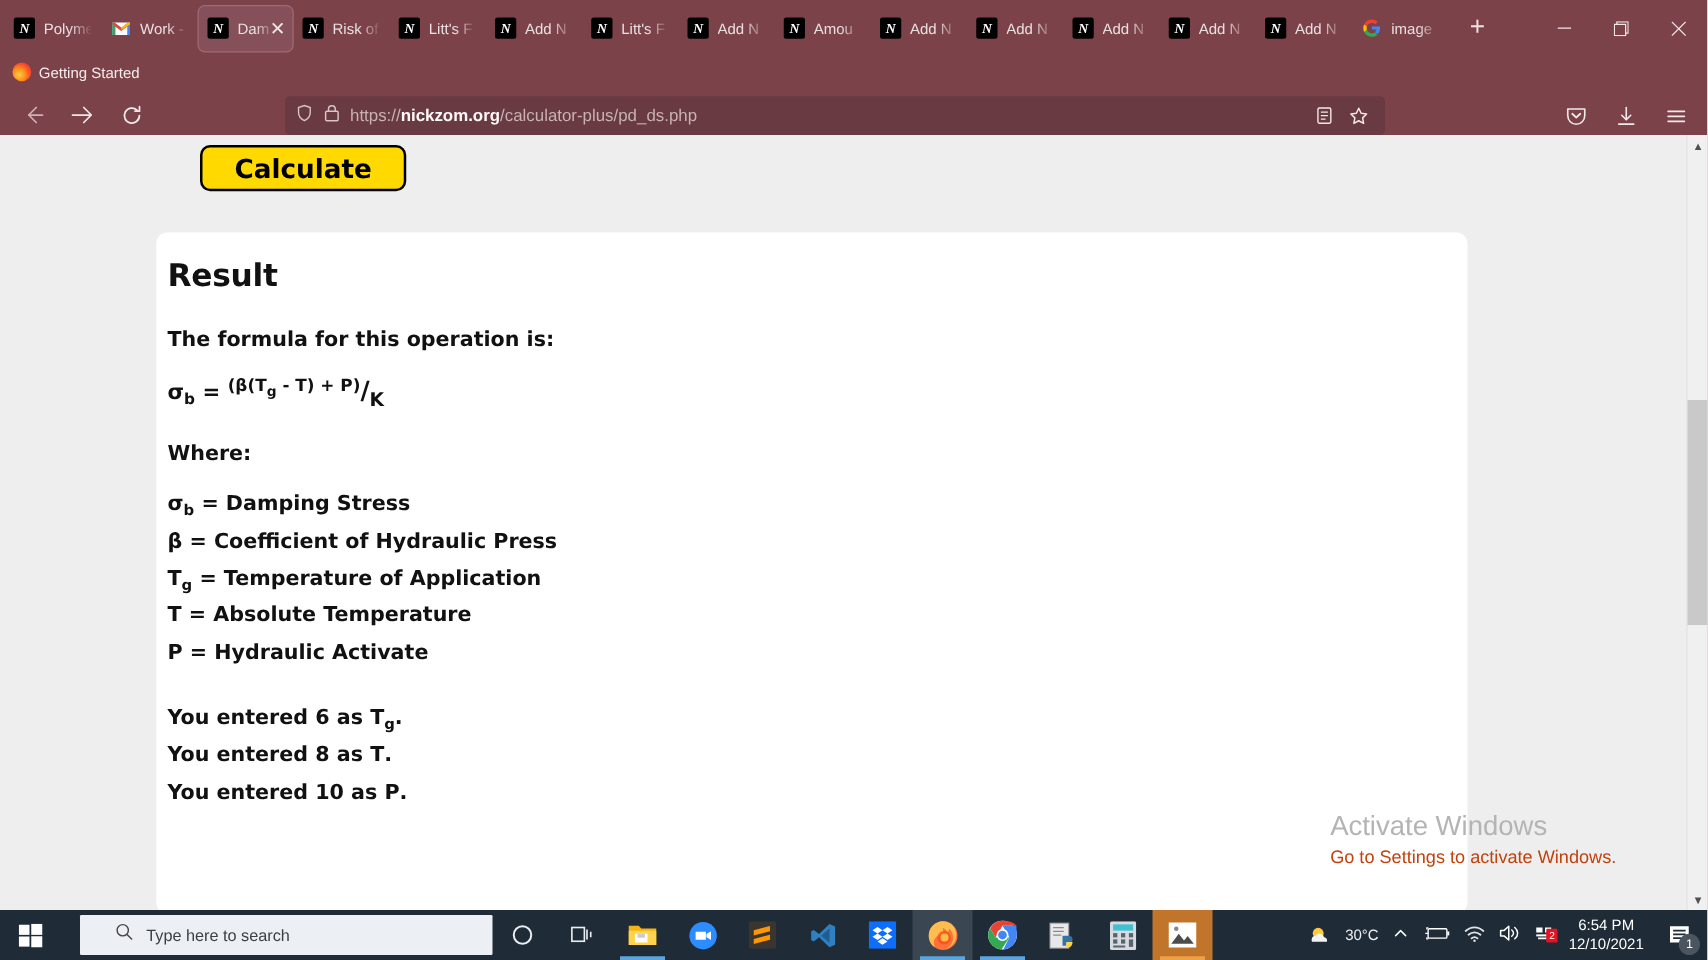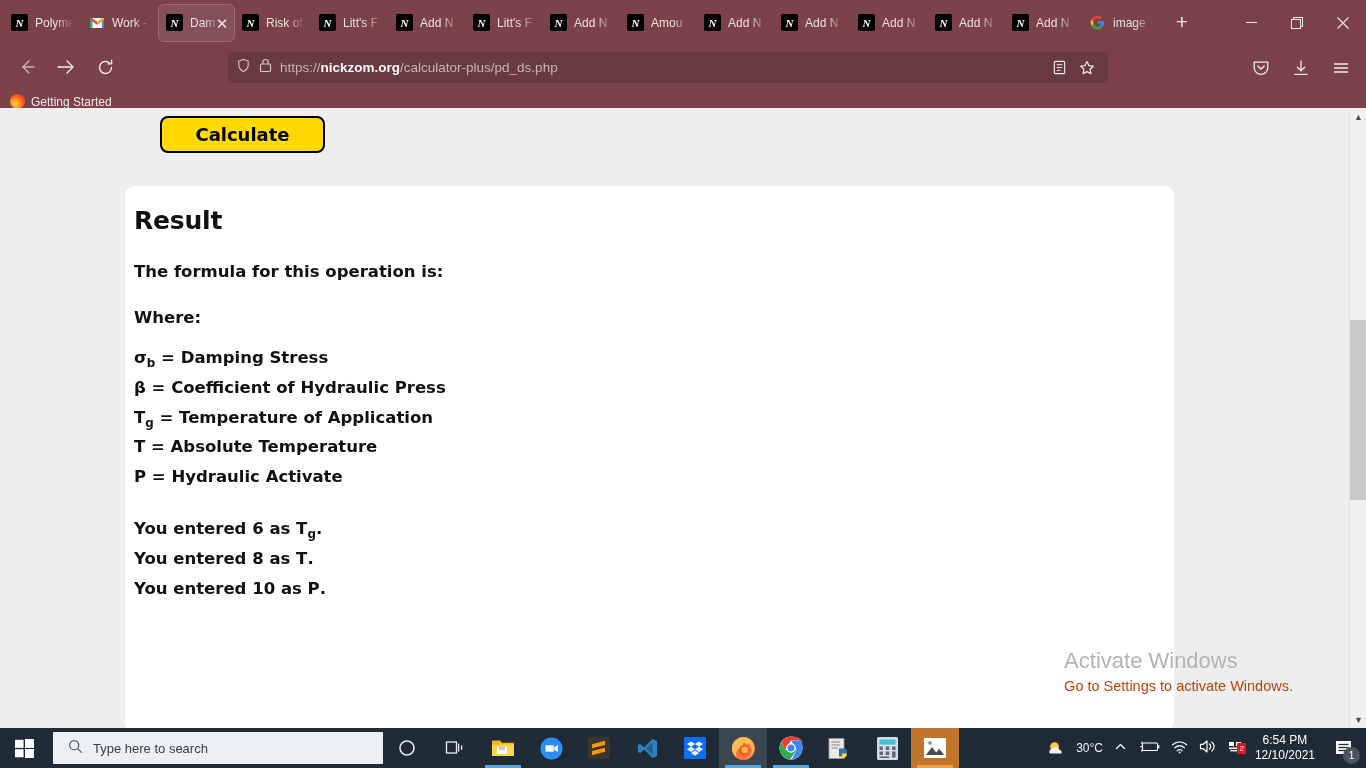--- a/index.html
+++ b/index.html
@@ -104,21 +104,21 @@
   #viewport {
     position: absolute; left: 0; top: 108px; width: 1366px; height: 620px;
     background: #eeeeee; overflow: hidden;
   }
   #pagearea { position: absolute; left: 0; top: 0; width: 1349px; height: 620px; }
 
   #calcwrap { padding: 8px 0 0 160px; }
   #calcbtn {
     width: 165px; height: 37px; border-radius: 8px;
     background: #ffd900; border: 2.5px solid #000;
-    font-size: 18px; font-weight: bold; color: #000;
+    font-size: 21px; font-weight: bold; color: #000;
     font-family: "DejaVu Sans", sans-serif;
     cursor: pointer;
   }
 
   #card {
     position: absolute; left: 125px; top: 78px;
     width: 1049px; height: 545px;
     background: #fff; border-radius: 9px;
     padding: 20px 0 0 9px;
     font-family: "DejaVu Sans", sans-serif;
@@ -160,22 +160,22 @@
   }
 
   
   #taskbar {
     position: absolute; left: 0; top: 728px; width: 1366px; height: 40px;
     background: #1f2c38; display: flex; align-items: center;
   }
   #startbtn { width: 48px; height: 40px; display: flex; align-items: center; justify-content: center; }
   #searchbox {
     width: 330px; height: 32px; background: #eceff3; border-radius: 1px;
-    display: flex; align-items: center; gap: 10px; padding-left: 15px;
-    margin-left: 5px;
+    display: flex; align-items: center; gap: 10px; padding-left: 28px;
+    margin-left: 16px;
   }
   #searchbox span.lbl { font-size: 13px; color: #3c4043; font-family: "Liberation Sans", sans-serif; }
   .tbicon {
     width: 48px; height: 40px; position: relative;
     display: flex; align-items: center; justify-content: center;
   }
   .tbicon.running::after {
     content: ""; position: absolute; bottom: 0; left: 6px; right: 6px;
     height: 3px; background: #59a5e0;
   }
@@ -296,20 +296,25 @@
             <rect x="0.5" y="2.5" width="9" height="9" fill="#7c4249" stroke="currentColor" stroke-width="1"></rect>
           </svg>
       </div>
       <div>
         <svg width="12" height="12" viewBox="0 0 12 12">
             <line x1="0.5" y1="0.5" x2="11.5" y2="11.5" stroke="currentColor" stroke-width="1.1"></line>
             <line x1="11.5" y1="0.5" x2="0.5" y2="11.5" stroke="currentColor" stroke-width="1.1"></line>
           </svg>
       </div>
     </div>
+  </div>
+
+  <div id="bmbar">
+    <span class="ffglyph"></span>
+    <span>Getting Started</span>
   </div>
 
   <div id="navbar">
     <div class="navbtn">
       <svg width="18" height="18" viewBox="0 0 18 18">
           <path d="M11 3L5 9l6 6" fill="none" stroke="currentColor" stroke-width="1.4" stroke-linecap="round" stroke-linejoin="round"></path>
           <line x1="5" y1="9" x2="16" y2="9" stroke="currentColor" stroke-width="1.4" stroke-linecap="round"></line>
         </svg>
     </div>
     <div class="navbtn on" style="margin-left:4px">
@@ -371,39 +376,39 @@
       </div>
       <div class="navbtn on">
         <svg width="18" height="18" viewBox="0 0 18 18">
             <line x1="2.5" y1="5" x2="15.5" y2="5" stroke="currentColor" stroke-width="1.4" stroke-linecap="round"></line>
             <line x1="2.5" y1="9" x2="15.5" y2="9" stroke="currentColor" stroke-width="1.4" stroke-linecap="round"></line>
             <line x1="2.5" y1="13" x2="15.5" y2="13" stroke="currentColor" stroke-width="1.4" stroke-linecap="round"></line>
           </svg>
       </div>
     </div>
   </div>
-
-  <div id="bmbar">
-    <span class="ffglyph"></span>
-    <span>Getting Started</span>
-  </div>
 </div>
 
 <div id="viewport">
   <div id="pagearea">
 
     <div id="calcwrap">
       <button id="calcbtn">Calculate</button>
     </div>
 
     <div id="card">
       <h2>Result</h2>
 
       <div class="line">The formula for this operation is:</div>
 
+      <div id="formula">
+        <span>σ</span><span class="sub">b</span>
+        <span>=</span>
+        <span class="num">(β(T</span><span class="num" style="font-size:11px;vertical-align:2px">g</span><span class="num"> - T) + P)</span><span class="slash">/</span><span class="den">K</span>
+      </div>
 
       <div class="line" style="margin-top:22px">Where:</div>
 
       <div id="wherelist">
         <div class="varline"><span>σ</span><span class="sub">b</span><span> = Damping Stress</span></div>
         <div class="varline"><span>β</span><span class="sub"></span><span> = Coefficient of Hydraulic Press</span></div>
         <div class="varline"><span>T</span><span class="sub">g</span><span> = Temperature of Application</span></div>
         <div class="varline"><span>T</span><span class="sub"></span><span> = Absolute Temperature</span></div>
         <div class="varline"><span>P</span><span class="sub"></span><span> = Hydraulic Activate</span></div>
       </div>

